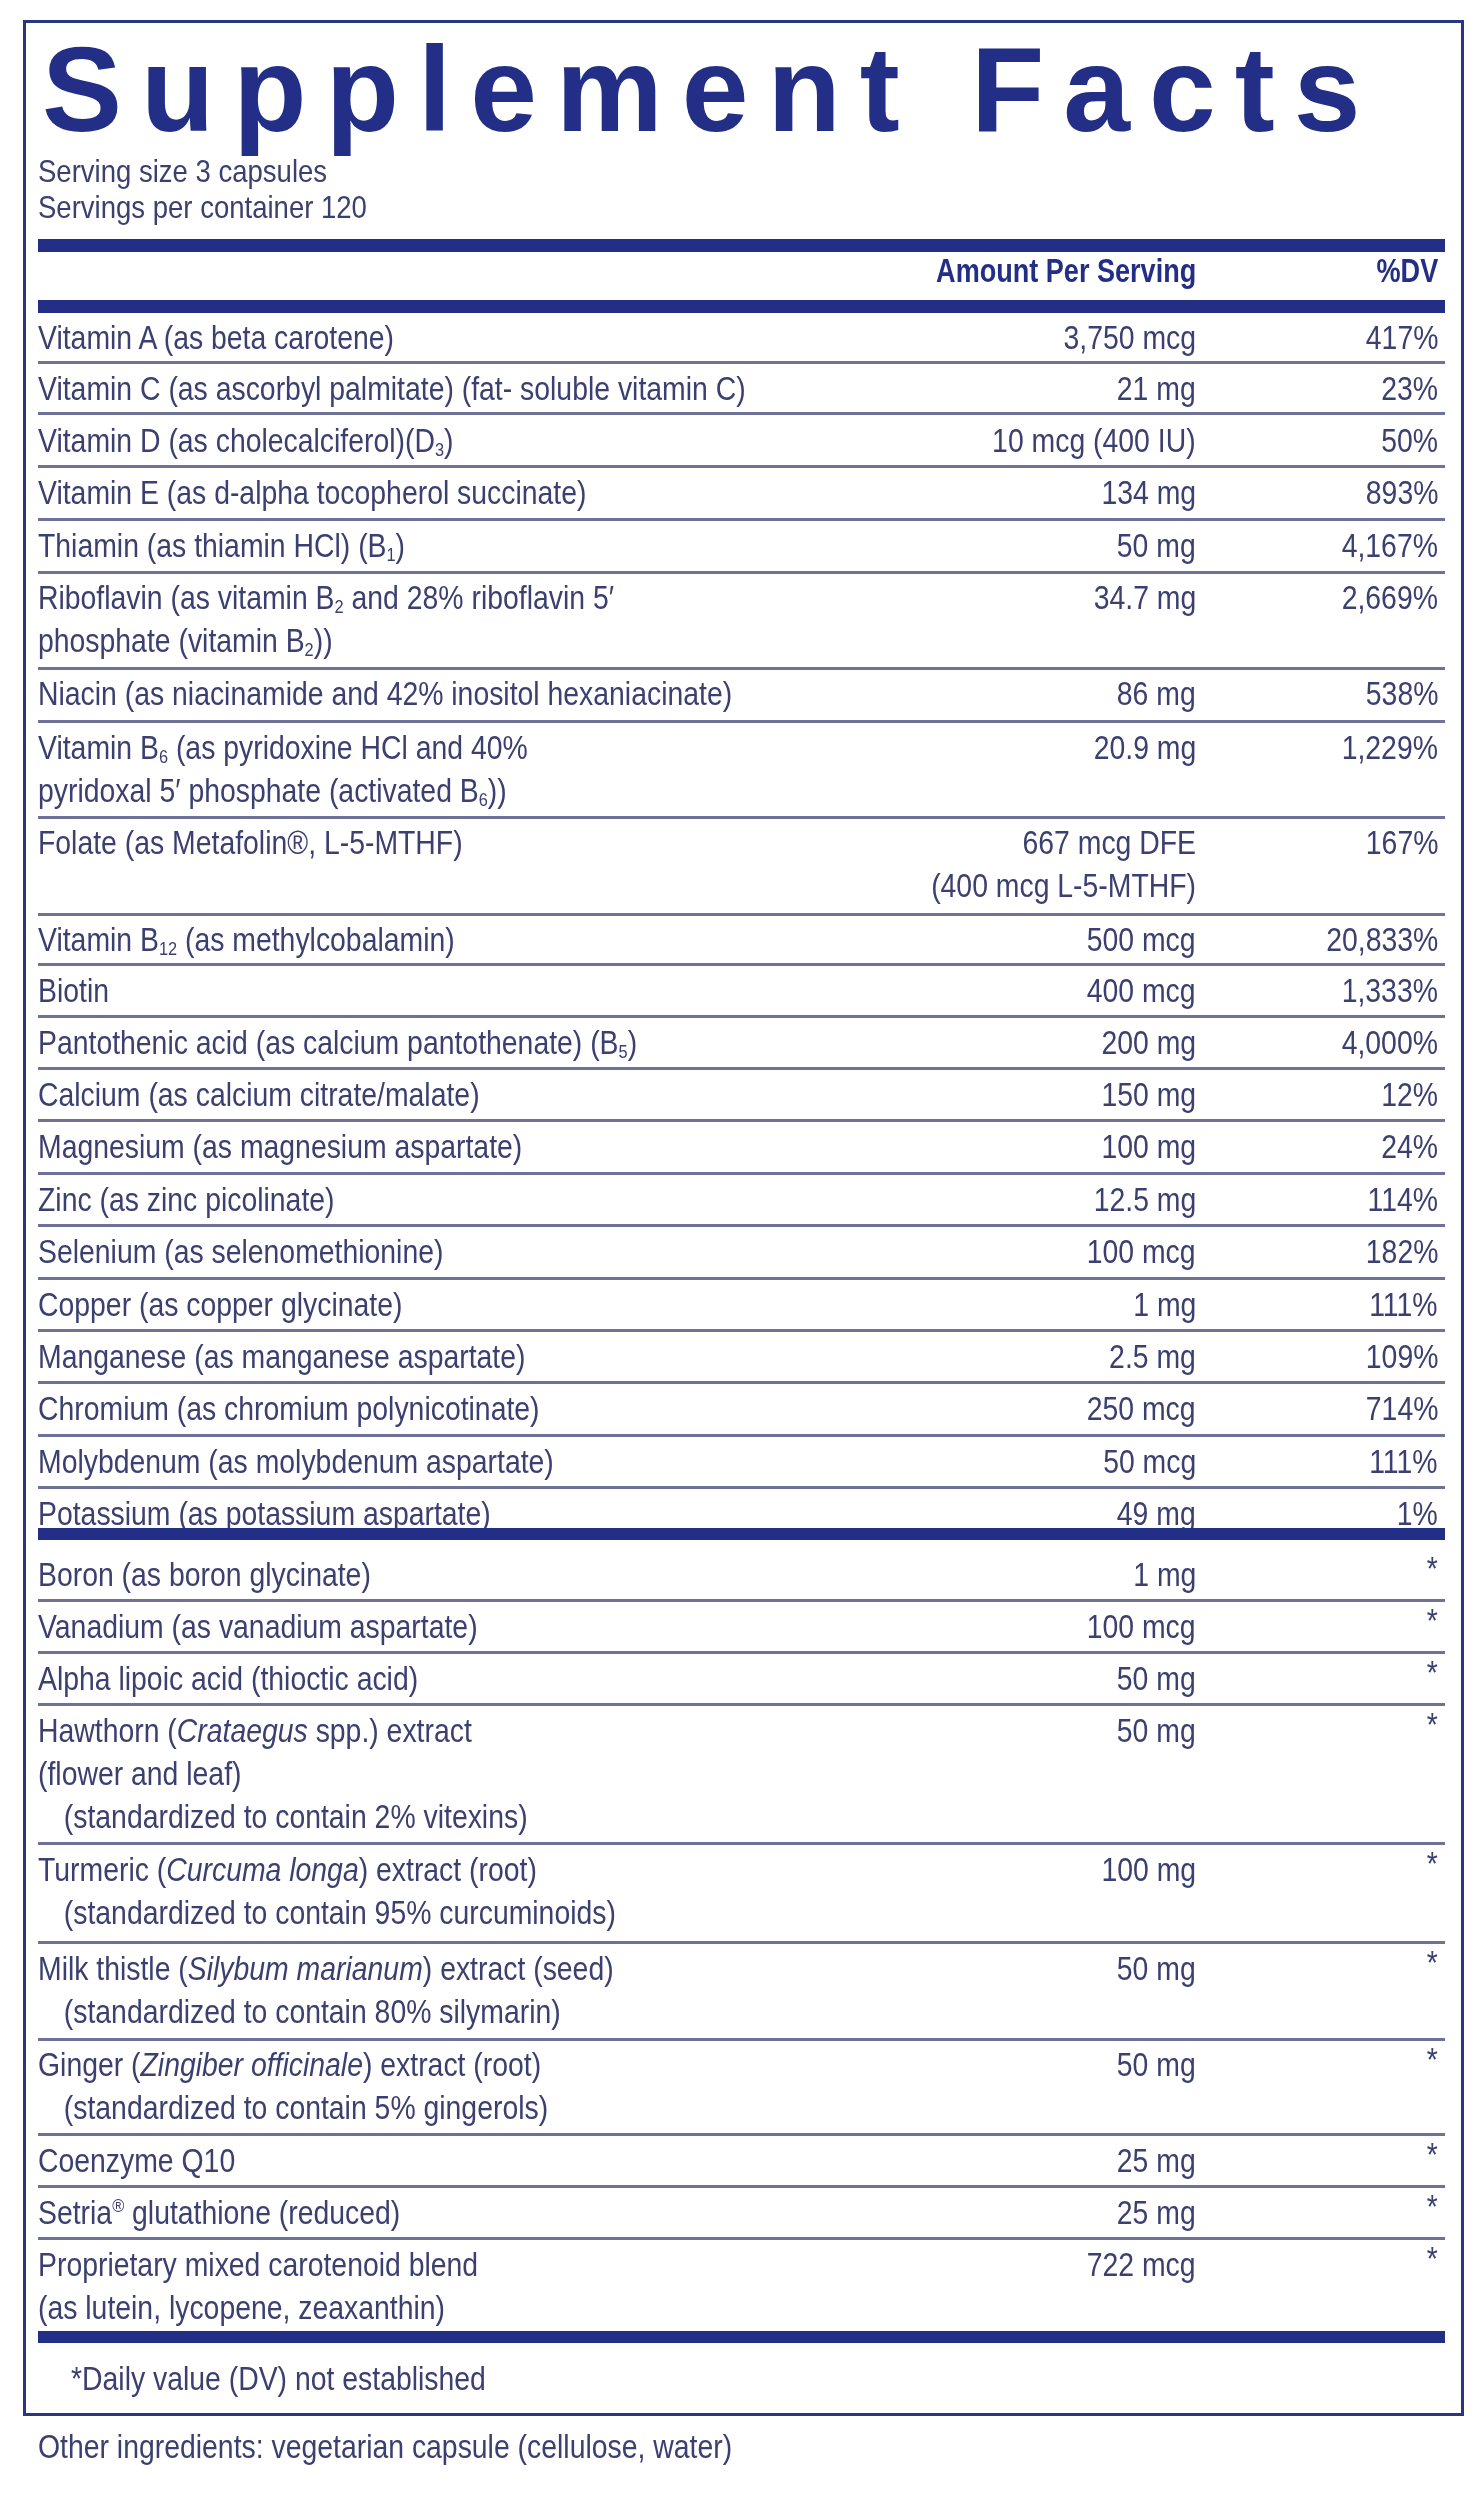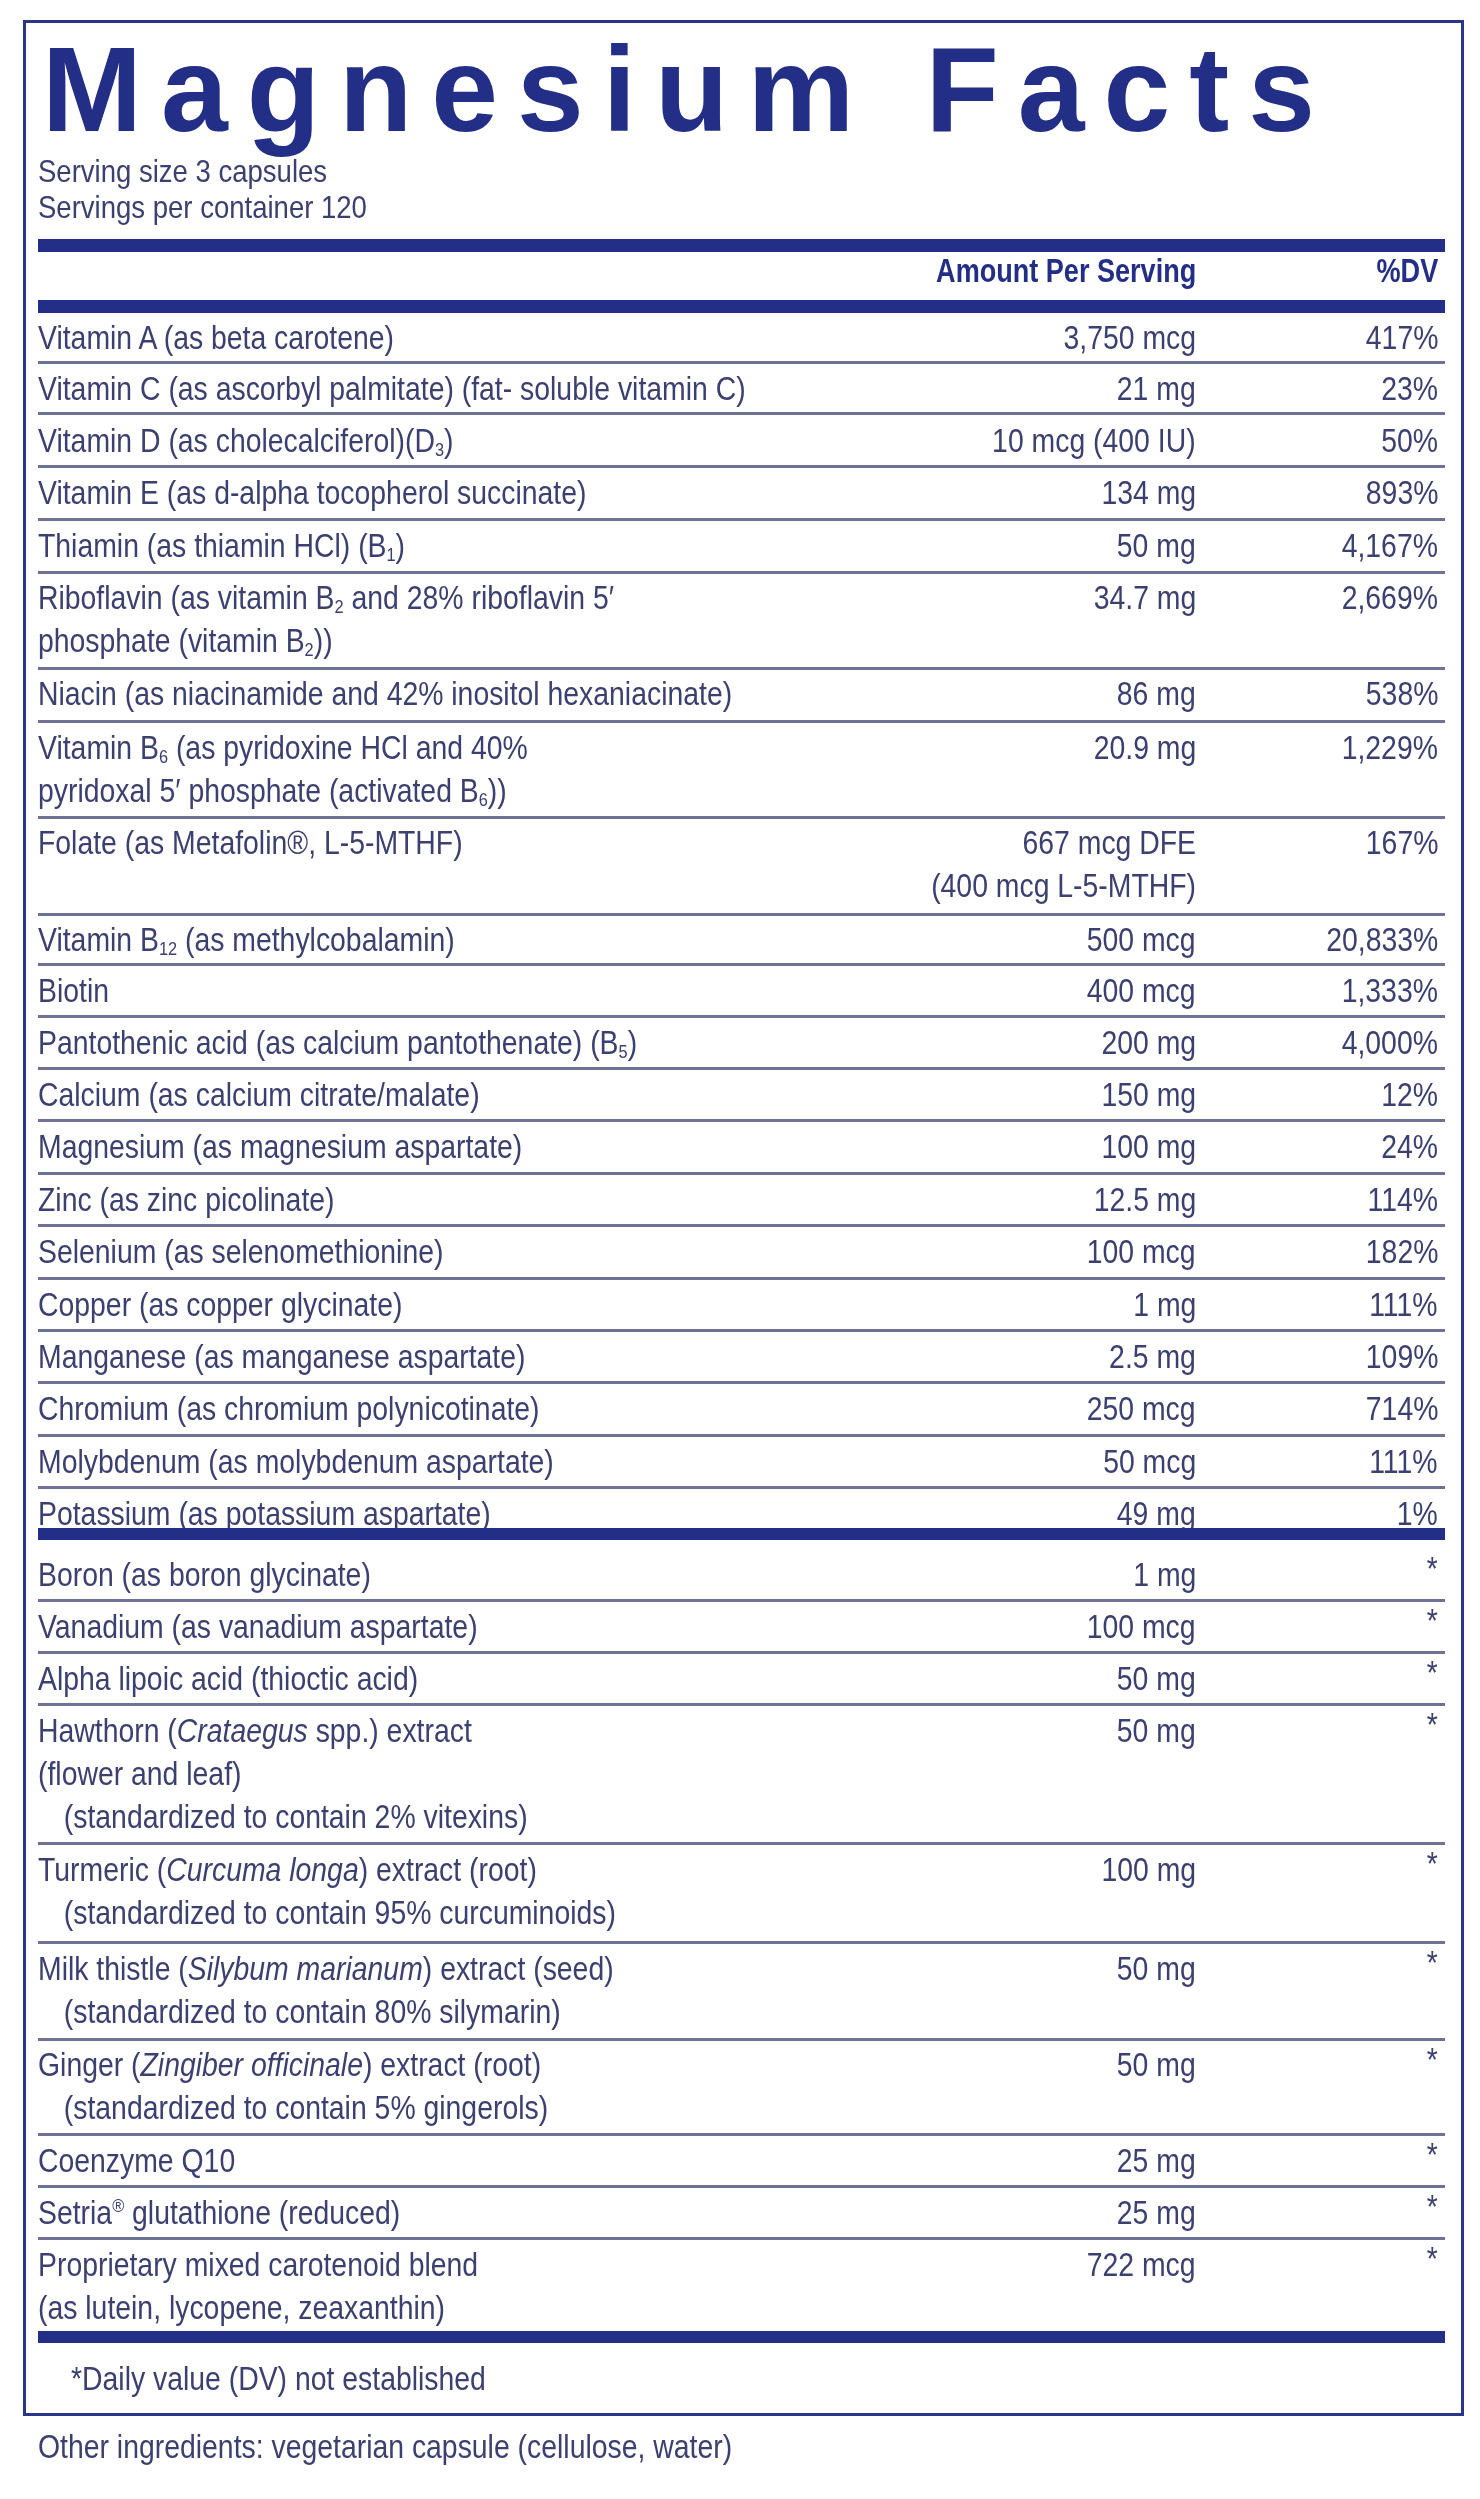--- a/index.html
+++ b/index.html
@@ -31,21 +31,21 @@
   .foot { position: absolute; left: 71px; top: 2359px; font-size: 33px; line-height: 40px;
           transform: scaleX(0.86); transform-origin: left top; white-space: nowrap; color: #3c4070; }
   .other { position: absolute; left: 38px; top: 2427px; font-size: 33px; line-height: 40px;
            transform: scaleX(0.86); transform-origin: left top; white-space: nowrap; color: #3c4070; }
 </style>
 </head>
 <body>
 
 <div class="frame"></div>
 
-<div class="title">Magnesium Facts</div>
+<div class="title">Supplement Facts</div>
 
 <div class="serving" style="top:153px">Serving size  3 capsules</div>
 <div class="serving" style="top:189px">Servings per container  120</div>
 
 <div class="bar" style="top:239px;height:13px"></div>
 <div class="hdr" style="top:253px;right:285px;transform-origin:right center">Amount Per Serving</div>
 <div class="hdr" style="top:253px;right:43px;transform-origin:right center">%DV</div>
 <div class="bar" style="top:300px;height:13px"></div>
 
 <div class="row">

